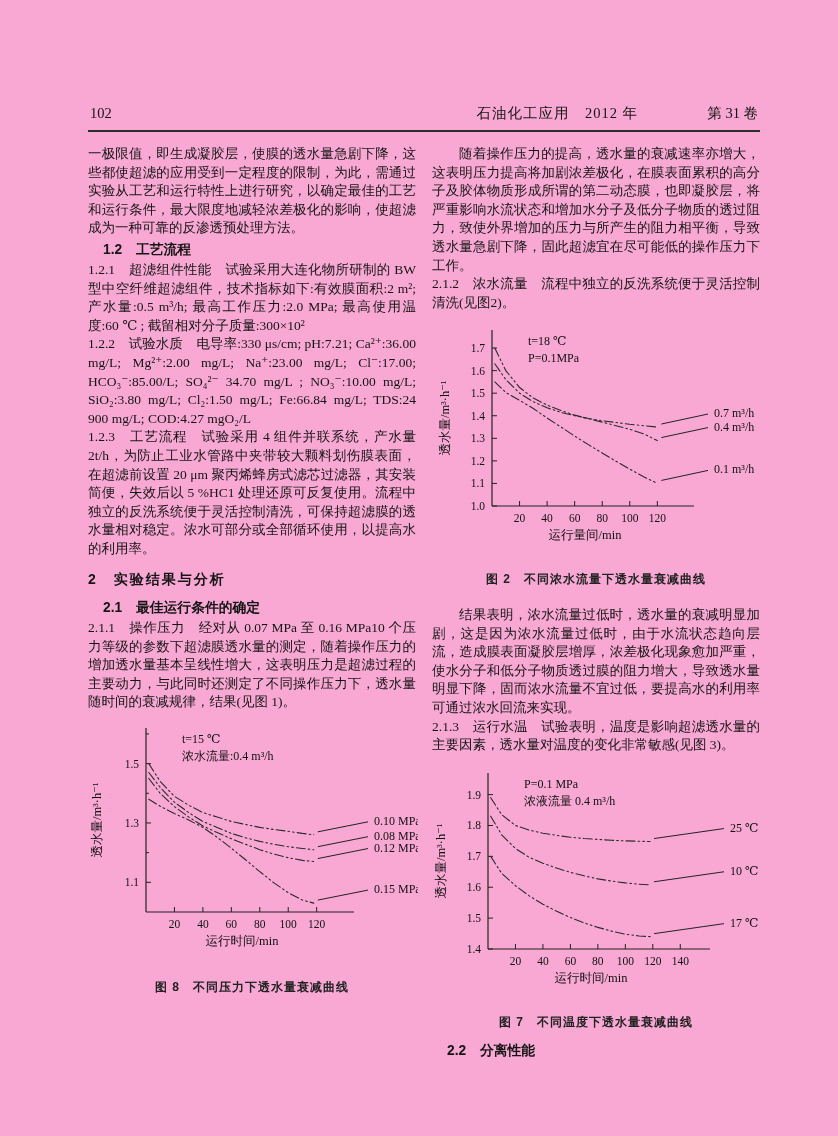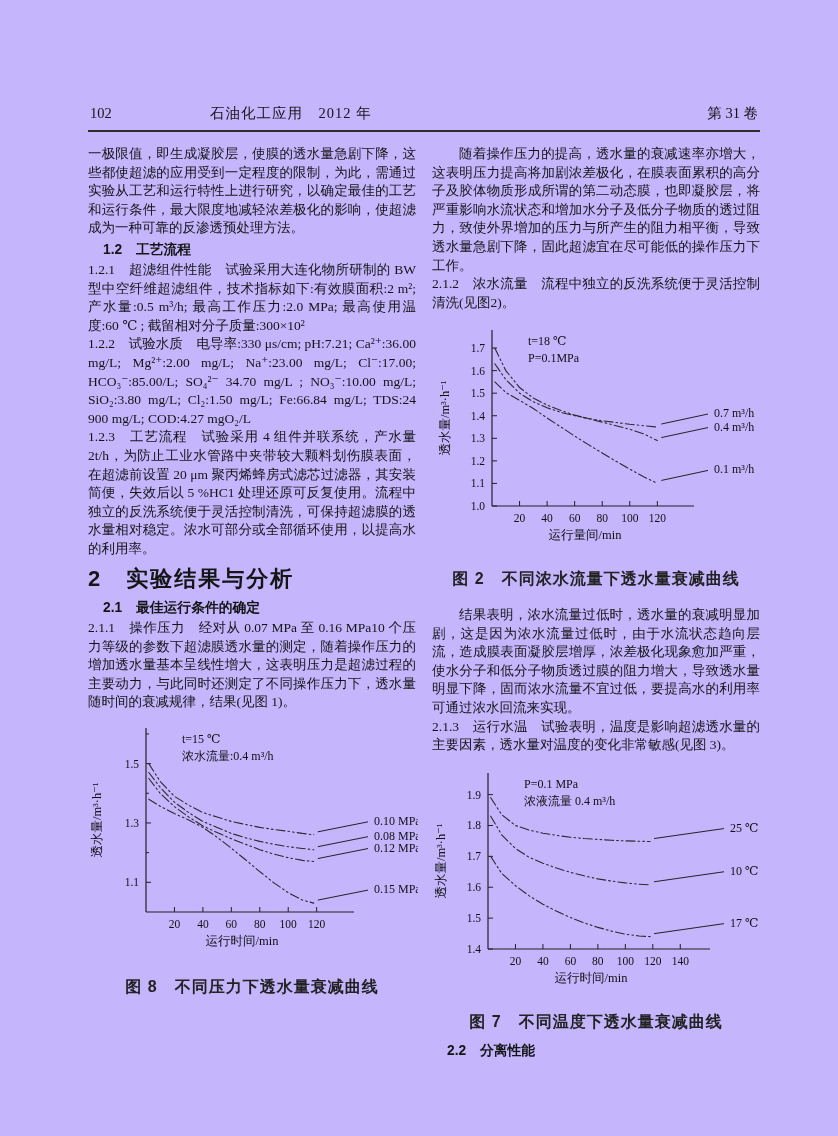--- a/index.html
+++ b/index.html
@@ -1,42 +1,42 @@
 <!DOCTYPE html>
 <html><head>
 <meta charset="utf-8">
 <style>
   html,body { margin:0; padding:0; background:#e8e8e8; }
   .page {
     position:relative; width:838px; height:1136px; margin:0 auto;
-    background:#c4b5fd; box-sizing:border-box;
+    background:#f9a8d4; box-sizing:border-box;
     padding:104px 78px 0 88px;
     font-family:"Liberation Serif","DejaVu Serif",serif;
     color:#151515; overflow:hidden;
   }
   .hdr { display:flex; align-items:baseline; font-size:14.5px; padding:0 2px 7px 2px; }
   .hdr .pno { width:120px; text-align:left; }
-  .hdr .jrn { flex:1; text-align:left; letter-spacing:1px; }
+  .hdr .jrn { flex:1; text-align:right; letter-spacing:1px; }
   .hdr .vol { width:120px; text-align:right; }
   .rule { border-top:2.2px solid #2c2c2c; margin-bottom:13px; }
   .columns { display:flex; gap:16px; }
   .col { width:328px; text-align:justify; font-size:13.5px; line-height:18.6px; }
   .col p { margin:0; }
   p.indent { text-indent:2em; }
   h3.run {
     font-size:13.8px; line-height:19px; font-weight:bold; margin:2px 0 2px 15px;
     font-family:"Liberation Sans","DejaVu Sans",sans-serif;
   }
   h2.section {
-    font-size:22px; font-weight:bold; margin:12px 0 9px 0; letter-spacing:2px;
+    font-size:14px; font-weight:bold; margin:12px 0 9px 0; letter-spacing:2px;
     font-family:"Liberation Sans","DejaVu Sans",sans-serif;
   }
   figure { margin:10px 0 4px 0; }
   figcaption {
-    text-align:center; font-size:16px; margin-top:8px; letter-spacing:1px;
+    text-align:center; font-size:12px; margin-top:8px; letter-spacing:1px;
     font-family:"Liberation Sans","DejaVu Sans",sans-serif; font-weight:bold; color:#222;
   }
   .chart svg { display:block; margin:0 auto; }
   .ax   { stroke:#222; stroke-width:1.2; fill:none; }
   .tk   { stroke:#222; stroke-width:1; }
   .curve{ stroke:#2b2b2b; stroke-width:1.1; fill:none; stroke-dasharray:9 3 1.7 3 1.7 3; stroke-linecap:round; }
   .lead { stroke:#222; stroke-width:1; }
   text.tick  { font:11.5px "Liberation Serif","DejaVu Serif",serif; fill:#111; }
   text.alabel{ font:12.5px "Liberation Serif","DejaVu Serif",serif; fill:#111; }
   text.slabel{ font:12px "Liberation Serif","DejaVu Serif",serif; fill:#111; }

